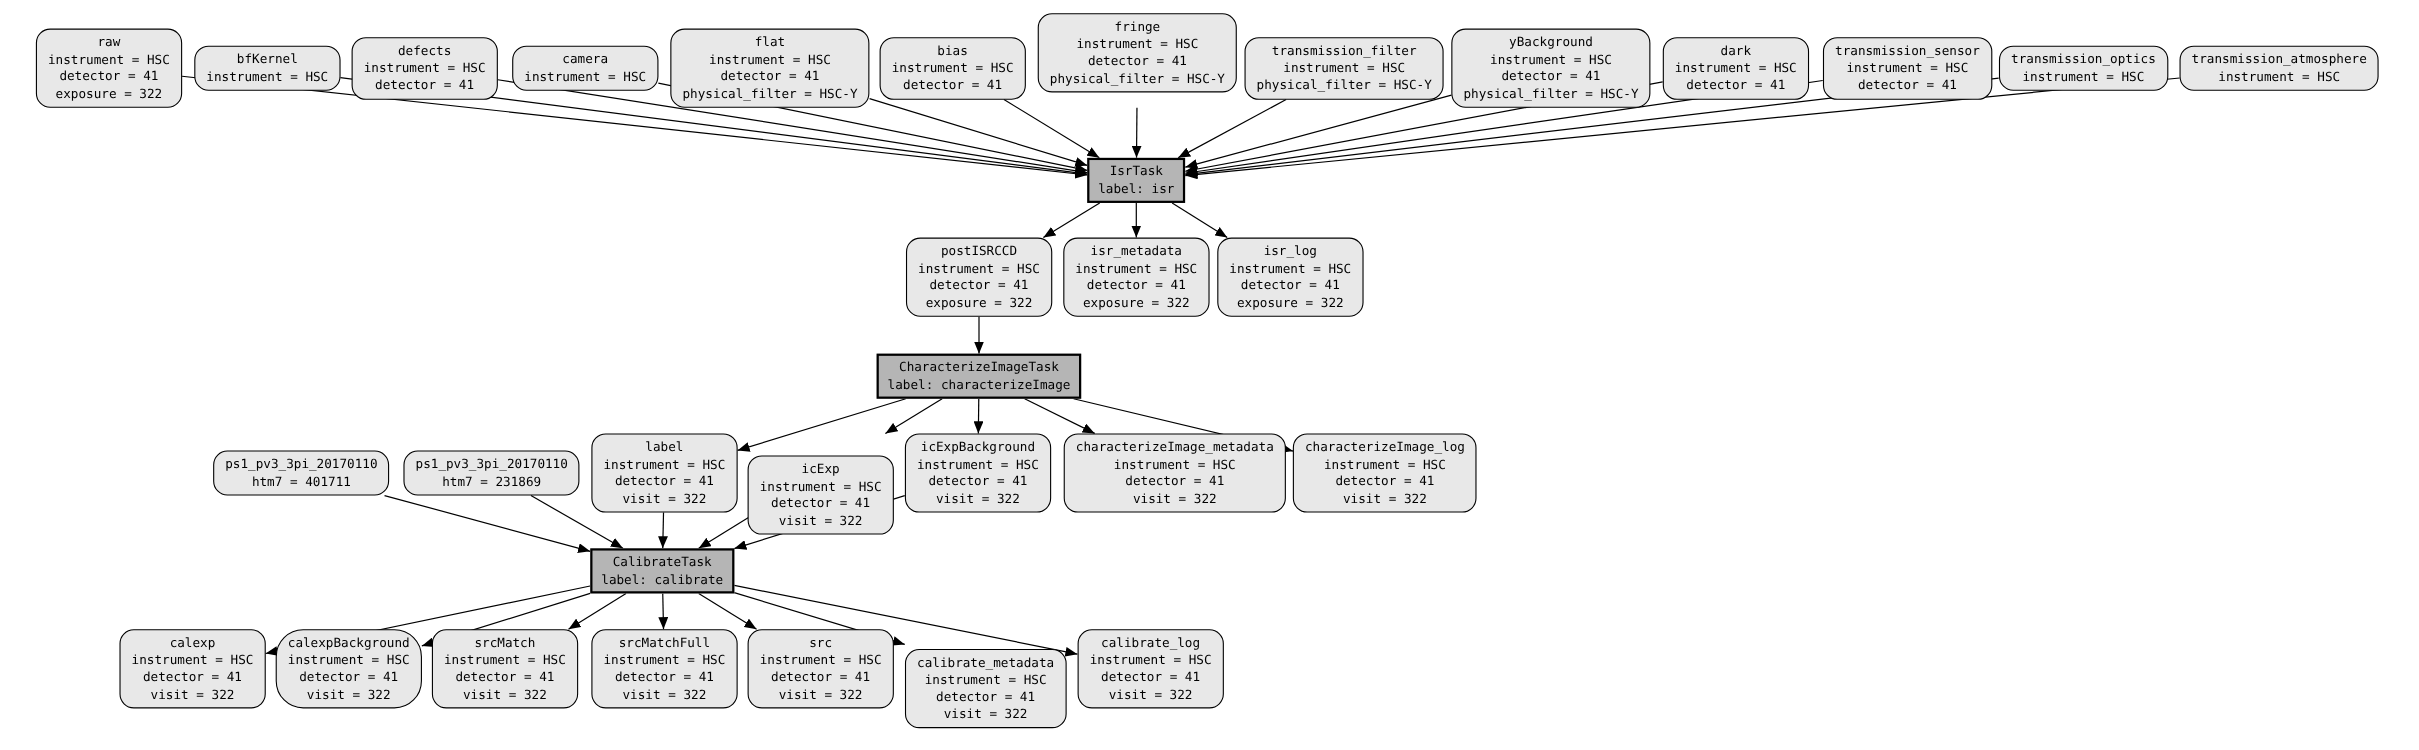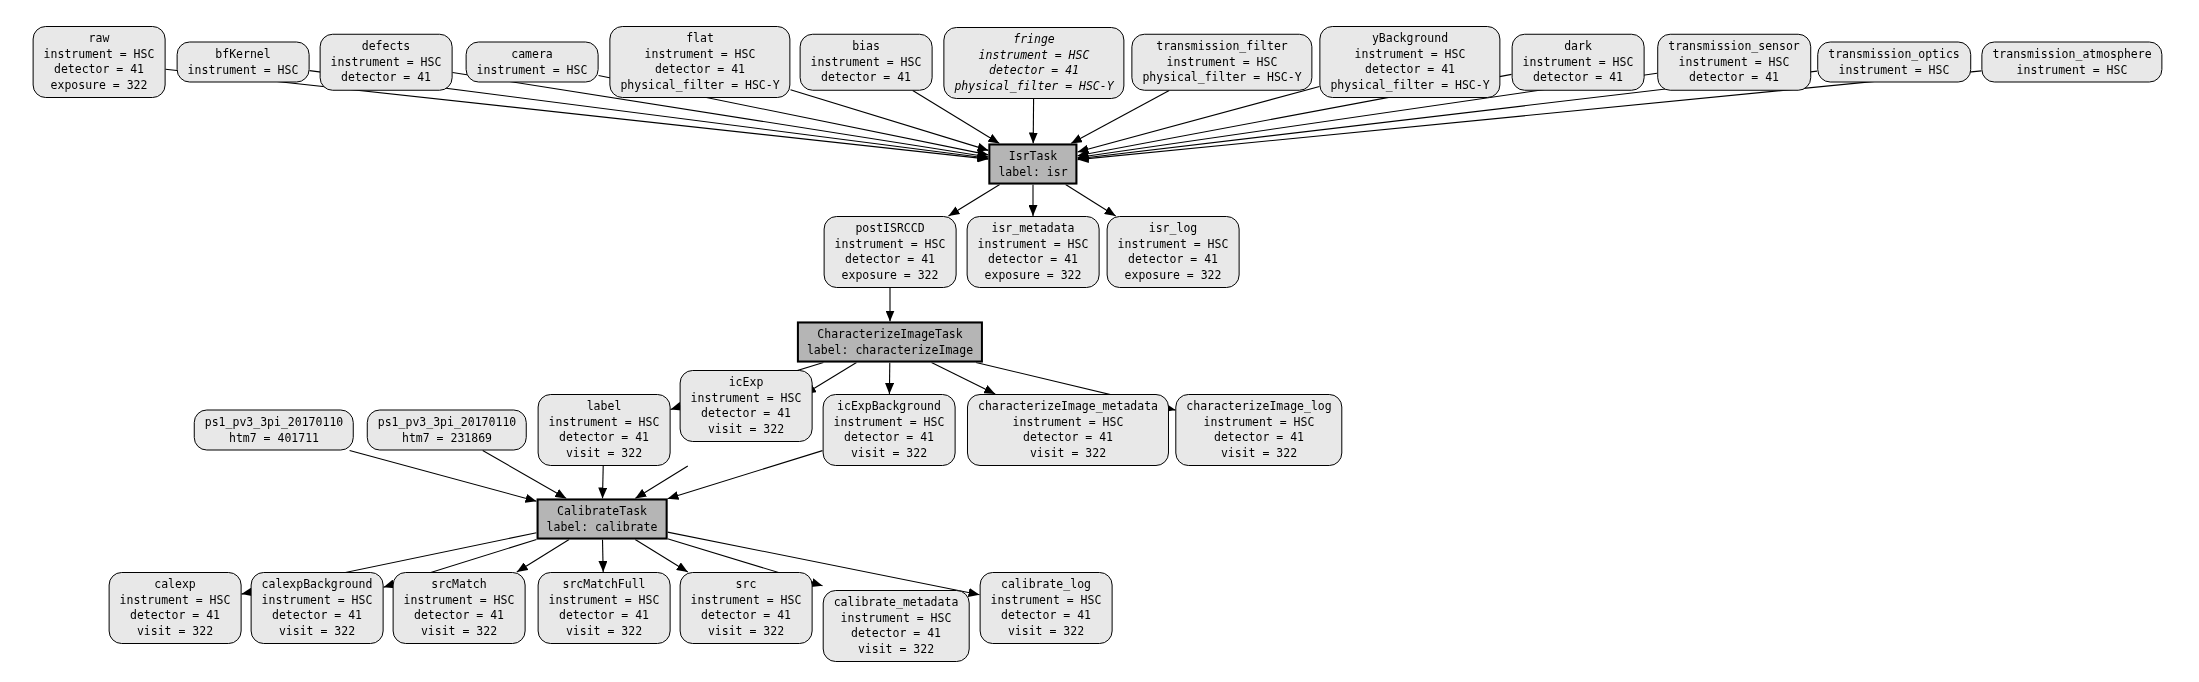--- a/index.html
+++ b/index.html
@@ -85,40 +85,40 @@
       <line x1="667.5" y1="538.8" x2="822.5" y2="585.8" stroke="#000000" stroke-width="1.1" marker-end="url(#arrow)"></line>
       <line x1="667.5" y1="532.1" x2="979.5" y2="594.7" stroke="#000000" stroke-width="1.1" marker-end="url(#arrow)"></line>
     </svg>
 
 <div class="node dataset" style="left: 99px; top: 62px;"><div class="node-title">raw</div><div class="node-attr">instrument = HSC</div><div class="node-attr">detector = 41</div><div class="node-attr">exposure = 322</div></div>
     <div class="node dataset" style="left: 243px; top: 62px;"><div class="node-title">bfKernel</div><div class="node-attr">instrument = HSC</div></div>
     <div class="node dataset" style="left: 386px; top: 62px;"><div class="node-title">defects</div><div class="node-attr">instrument = HSC</div><div class="node-attr">detector = 41</div></div>
     <div class="node dataset" style="left: 532px; top: 62px;"><div class="node-title">camera</div><div class="node-attr">instrument = HSC</div></div>
     <div class="node dataset" style="left: 700px; top: 62px;"><div class="node-title">flat</div><div class="node-attr">instrument = HSC</div><div class="node-attr">detector = 41</div><div class="node-attr">physical_filter = HSC-Y</div></div>
     <div class="node dataset" style="left: 866px; top: 62px;"><div class="node-title">bias</div><div class="node-attr">instrument = HSC</div><div class="node-attr">detector = 41</div></div>
-    <div class="node dataset" style="left: 1034px; top: 63px; font-style: italic;"><div class="node-title">fringe</div><div class="node-attr">instrument = HSC</div><div class="node-attr">detector = 41</div><div class="node-attr">physical_filter = HSC-Y</div></div>
+    <div class="node dataset" style="left: 1034px; top: 48px;"><div class="node-title">fringe</div><div class="node-attr">instrument = HSC</div><div class="node-attr">detector = 41</div><div class="node-attr">physical_filter = HSC-Y</div></div>
     <div class="node dataset" style="left: 1222px; top: 62px;"><div class="node-title">transmission_filter</div><div class="node-attr">instrument = HSC</div><div class="node-attr">physical_filter = HSC-Y</div></div>
     <div class="node dataset" style="left: 1410px; top: 62px;"><div class="node-title">yBackground</div><div class="node-attr">instrument = HSC</div><div class="node-attr">detector = 41</div><div class="node-attr">physical_filter = HSC-Y</div></div>
     <div class="node dataset" style="left: 1578px; top: 62px;"><div class="node-title">dark</div><div class="node-attr">instrument = HSC</div><div class="node-attr">detector = 41</div></div>
     <div class="node dataset" style="left: 1734px; top: 62px;"><div class="node-title">transmission_sensor</div><div class="node-attr">instrument = HSC</div><div class="node-attr">detector = 41</div></div>
     <div class="node dataset" style="left: 1894px; top: 62px;"><div class="node-title">transmission_optics</div><div class="node-attr">instrument = HSC</div></div>
     <div class="node dataset" style="left: 2072px; top: 62px;"><div class="node-title">transmission_atmosphere</div><div class="node-attr">instrument = HSC</div></div>
     <div class="node task" style="left: 1033px; top: 164px;"><div class="node-title">IsrTask</div><div class="node-attr">label: isr</div></div>
     <div class="node dataset" style="left: 890px; top: 252px;"><div class="node-title">postISRCCD</div><div class="node-attr">instrument = HSC</div><div class="node-attr">detector = 41</div><div class="node-attr">exposure = 322</div></div>
     <div class="node dataset" style="left: 1033px; top: 252px;"><div class="node-title">isr_metadata</div><div class="node-attr">instrument = HSC</div><div class="node-attr">detector = 41</div><div class="node-attr">exposure = 322</div></div>
     <div class="node dataset" style="left: 1173px; top: 252px;"><div class="node-title">isr_log</div><div class="node-attr">instrument = HSC</div><div class="node-attr">detector = 41</div><div class="node-attr">exposure = 322</div></div>
     <div class="node task" style="left: 890px; top: 342px;"><div class="node-title">CharacterizeImageTask</div><div class="node-attr">label: characterizeImage</div></div>
     <div class="node dataset" style="left: 274px; top: 430px;"><div class="node-title">ps1_pv3_3pi_20170110</div><div class="node-attr">htm7 = 401711</div></div>
     <div class="node dataset" style="left: 447px; top: 430px;"><div class="node-title">ps1_pv3_3pi_20170110</div><div class="node-attr">htm7 = 231869</div></div>
     <div class="node dataset" style="left: 604px; top: 430px;"><div class="node-title">label</div><div class="node-attr">instrument = HSC</div><div class="node-attr">detector = 41</div><div class="node-attr">visit = 322</div></div>
-    <div class="node dataset" style="left: 746px; top: 406px;"><div class="node-title">icExp</div><div class="node-attr">instrument = HSC</div><div class="node-attr">detector = 41</div><div class="node-attr">visit = 322</div></div>
+    <div class="node dataset" style="left: 746px; top: 450px;"><div class="node-title">icExp</div><div class="node-attr">instrument = HSC</div><div class="node-attr">detector = 41</div><div class="node-attr">visit = 322</div></div>
     <div class="node dataset" style="left: 889px; top: 430px;"><div class="node-title">icExpBackground</div><div class="node-attr">instrument = HSC</div><div class="node-attr">detector = 41</div><div class="node-attr">visit = 322</div></div>
     <div class="node dataset" style="left: 1068px; top: 430px;"><div class="node-title">characterizeImage_metadata</div><div class="node-attr">instrument = HSC</div><div class="node-attr">detector = 41</div><div class="node-attr">visit = 322</div></div>
     <div class="node dataset" style="left: 1259px; top: 430px; text-align: center;"><div class="node-title">characterizeImage_log</div><div class="node-attr">instrument = HSC</div><div class="node-attr">detector = 41</div><div class="node-attr">visit = 322</div></div>
     <div class="node task" style="left: 602px; top: 519px;"><div class="node-title">CalibrateTask</div><div class="node-attr">label: calibrate</div></div>
     <div class="node dataset" style="left: 175px; top: 608px;"><div class="node-title">calexp</div><div class="node-attr">instrument = HSC</div><div class="node-attr">detector = 41</div><div class="node-attr">visit = 322</div></div>
-    <div class="node dataset" style="left: 317px; top: 608px;"><div class="node-title">calexpBackground</div><div class="node-attr">instrument = HSC</div><div class="node-attr">detector = 41</div><div class="node-attr">visit = 322</div></div>
+    <div class="node dataset" style="left: 317px; top: 608px; border-radius: 25px;"><div class="node-title">calexpBackground</div><div class="node-attr">instrument = HSC</div><div class="node-attr">detector = 41</div><div class="node-attr">visit = 322</div></div>
     <div class="node dataset" style="left: 459px; top: 608px;"><div class="node-title">srcMatch</div><div class="node-attr">instrument = HSC</div><div class="node-attr">detector = 41</div><div class="node-attr">visit = 322</div></div>
     <div class="node dataset" style="left: 604px; top: 608px;"><div class="node-title">srcMatchFull</div><div class="node-attr">instrument = HSC</div><div class="node-attr">detector = 41</div><div class="node-attr">visit = 322</div></div>
     <div class="node dataset" style="left: 746px; top: 608px;"><div class="node-title">src</div><div class="node-attr">instrument = HSC</div><div class="node-attr">detector = 41</div><div class="node-attr">visit = 322</div></div>
     <div class="node dataset" style="left: 896px; top: 608px; margin-top: 18px;"><div class="node-title">calibrate_metadata</div><div class="node-attr">instrument = HSC</div><div class="node-attr">detector = 41</div><div class="node-attr">visit = 322</div></div>
     <div class="node dataset" style="left: 1046px; top: 608px;"><div class="node-title">calibrate_log</div><div class="node-attr">instrument = HSC</div><div class="node-attr">detector = 41</div><div class="node-attr">visit = 322</div></div>
   </div>
 
 </body></html>

